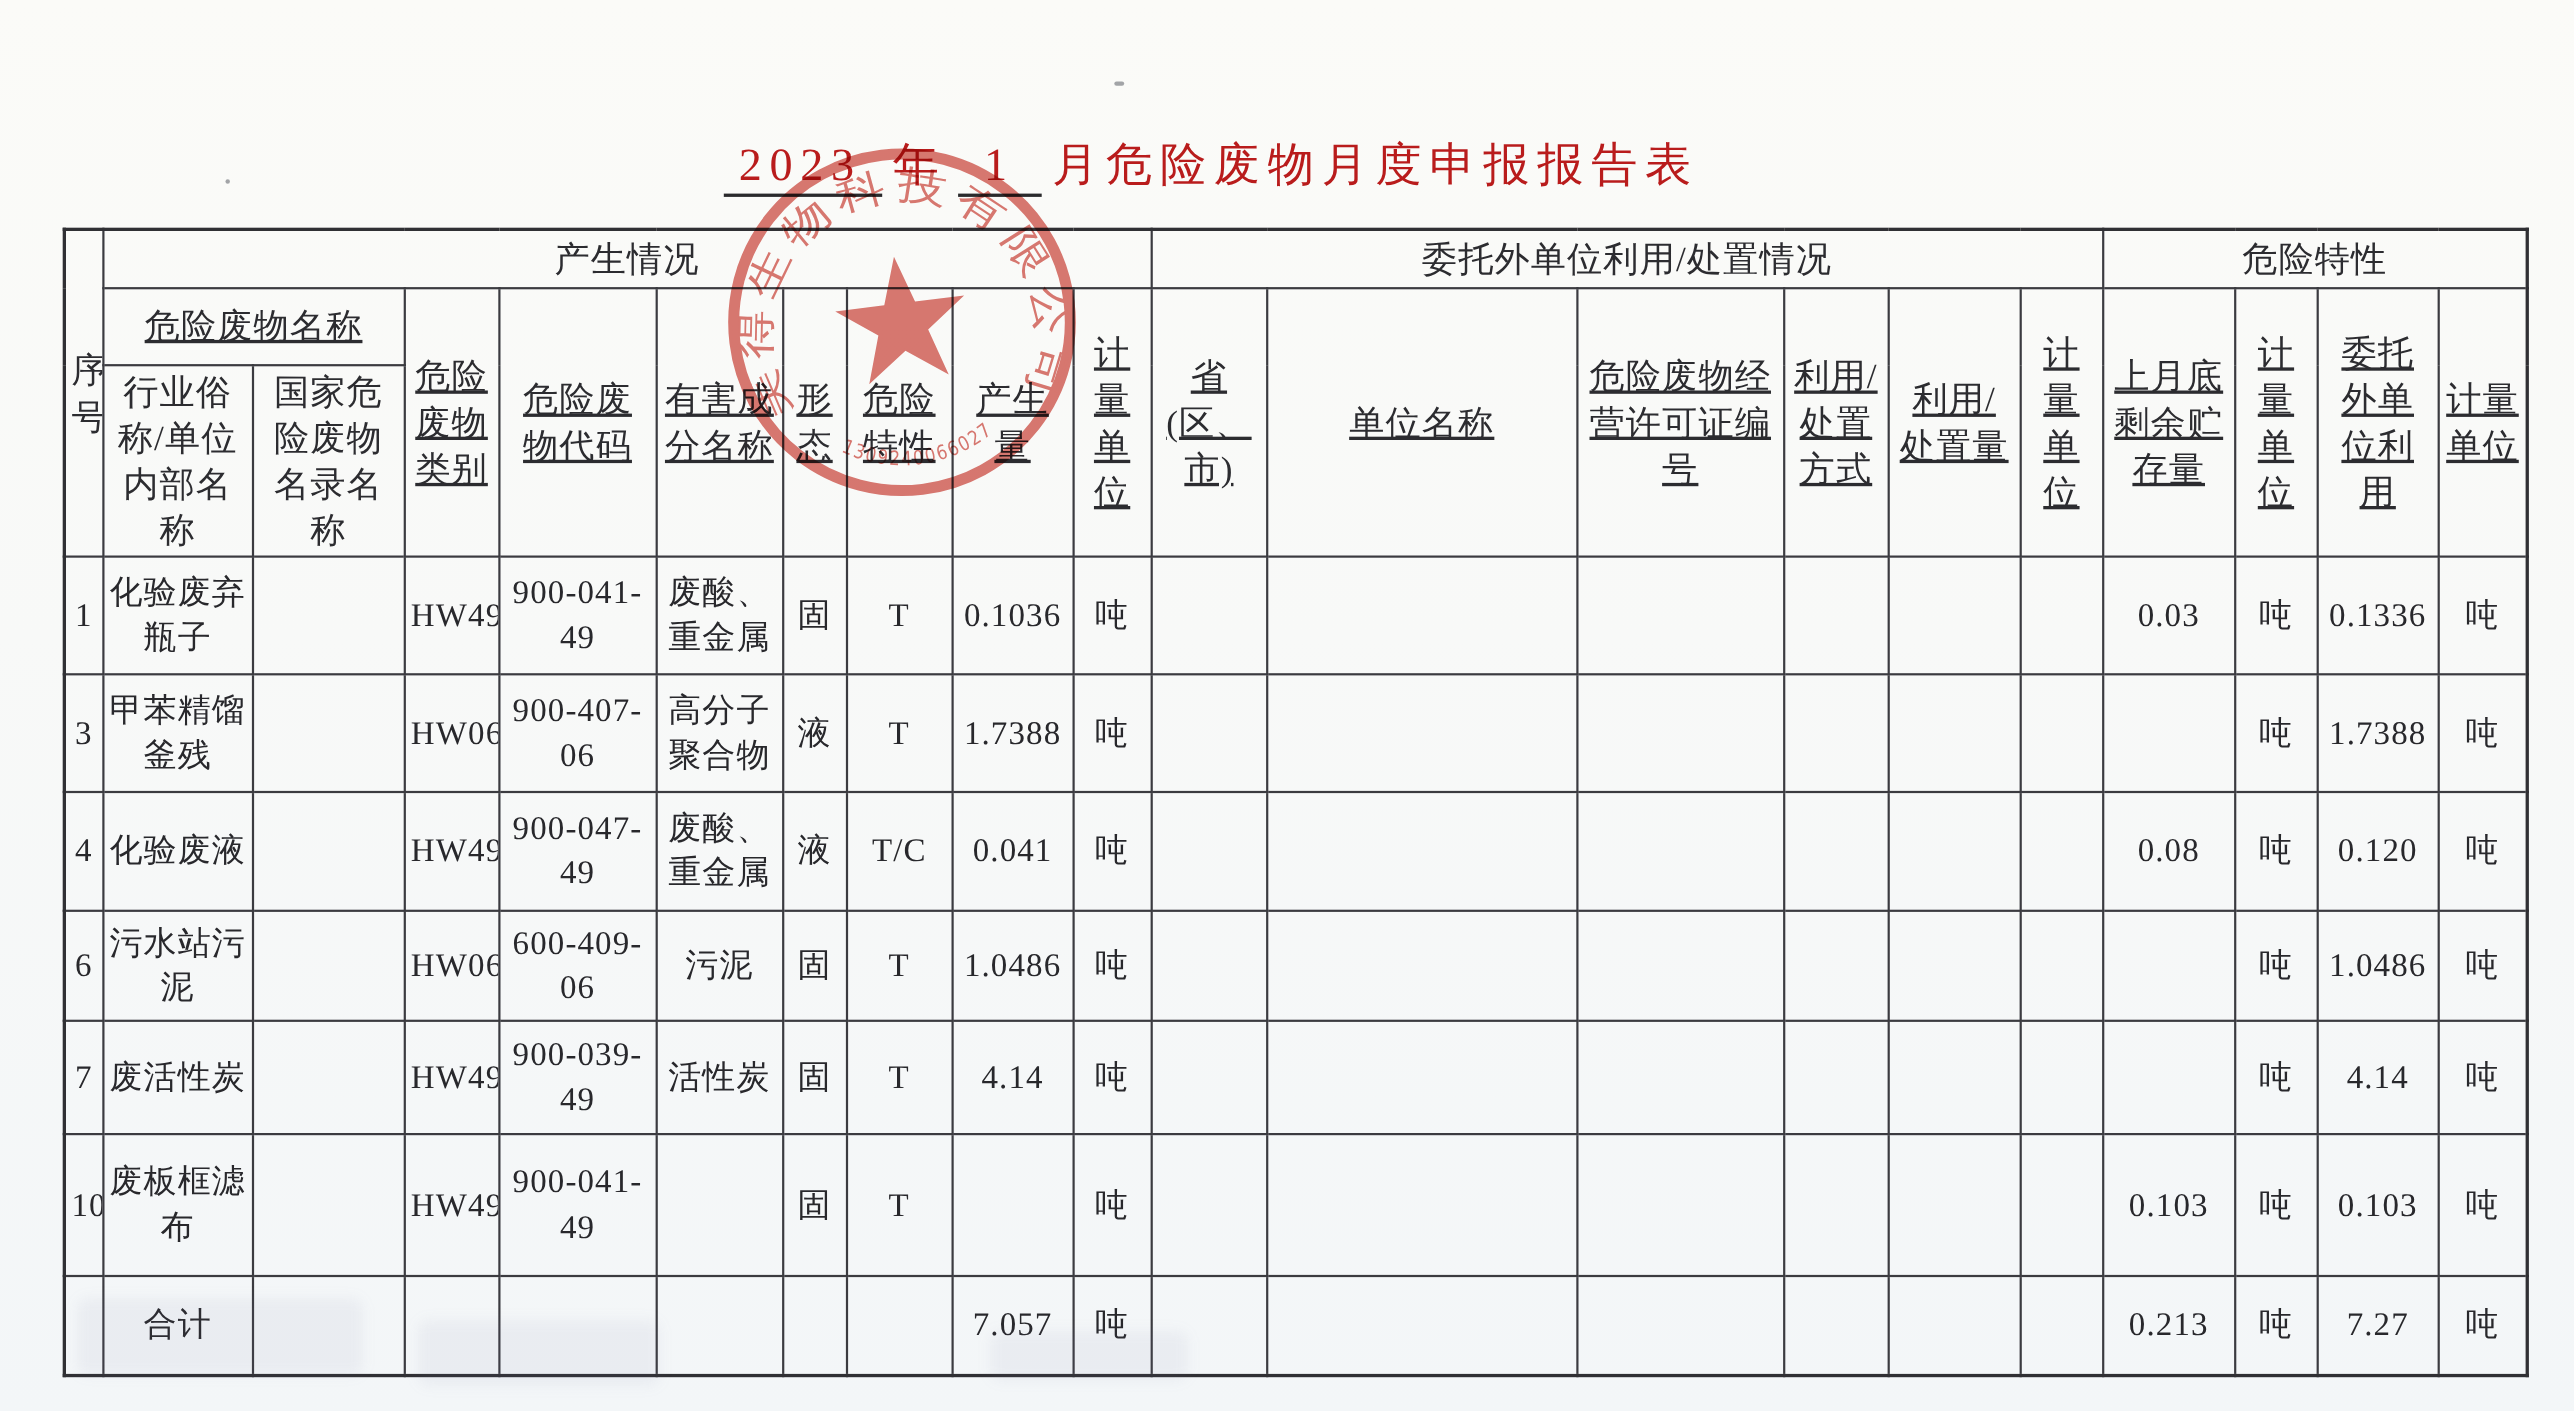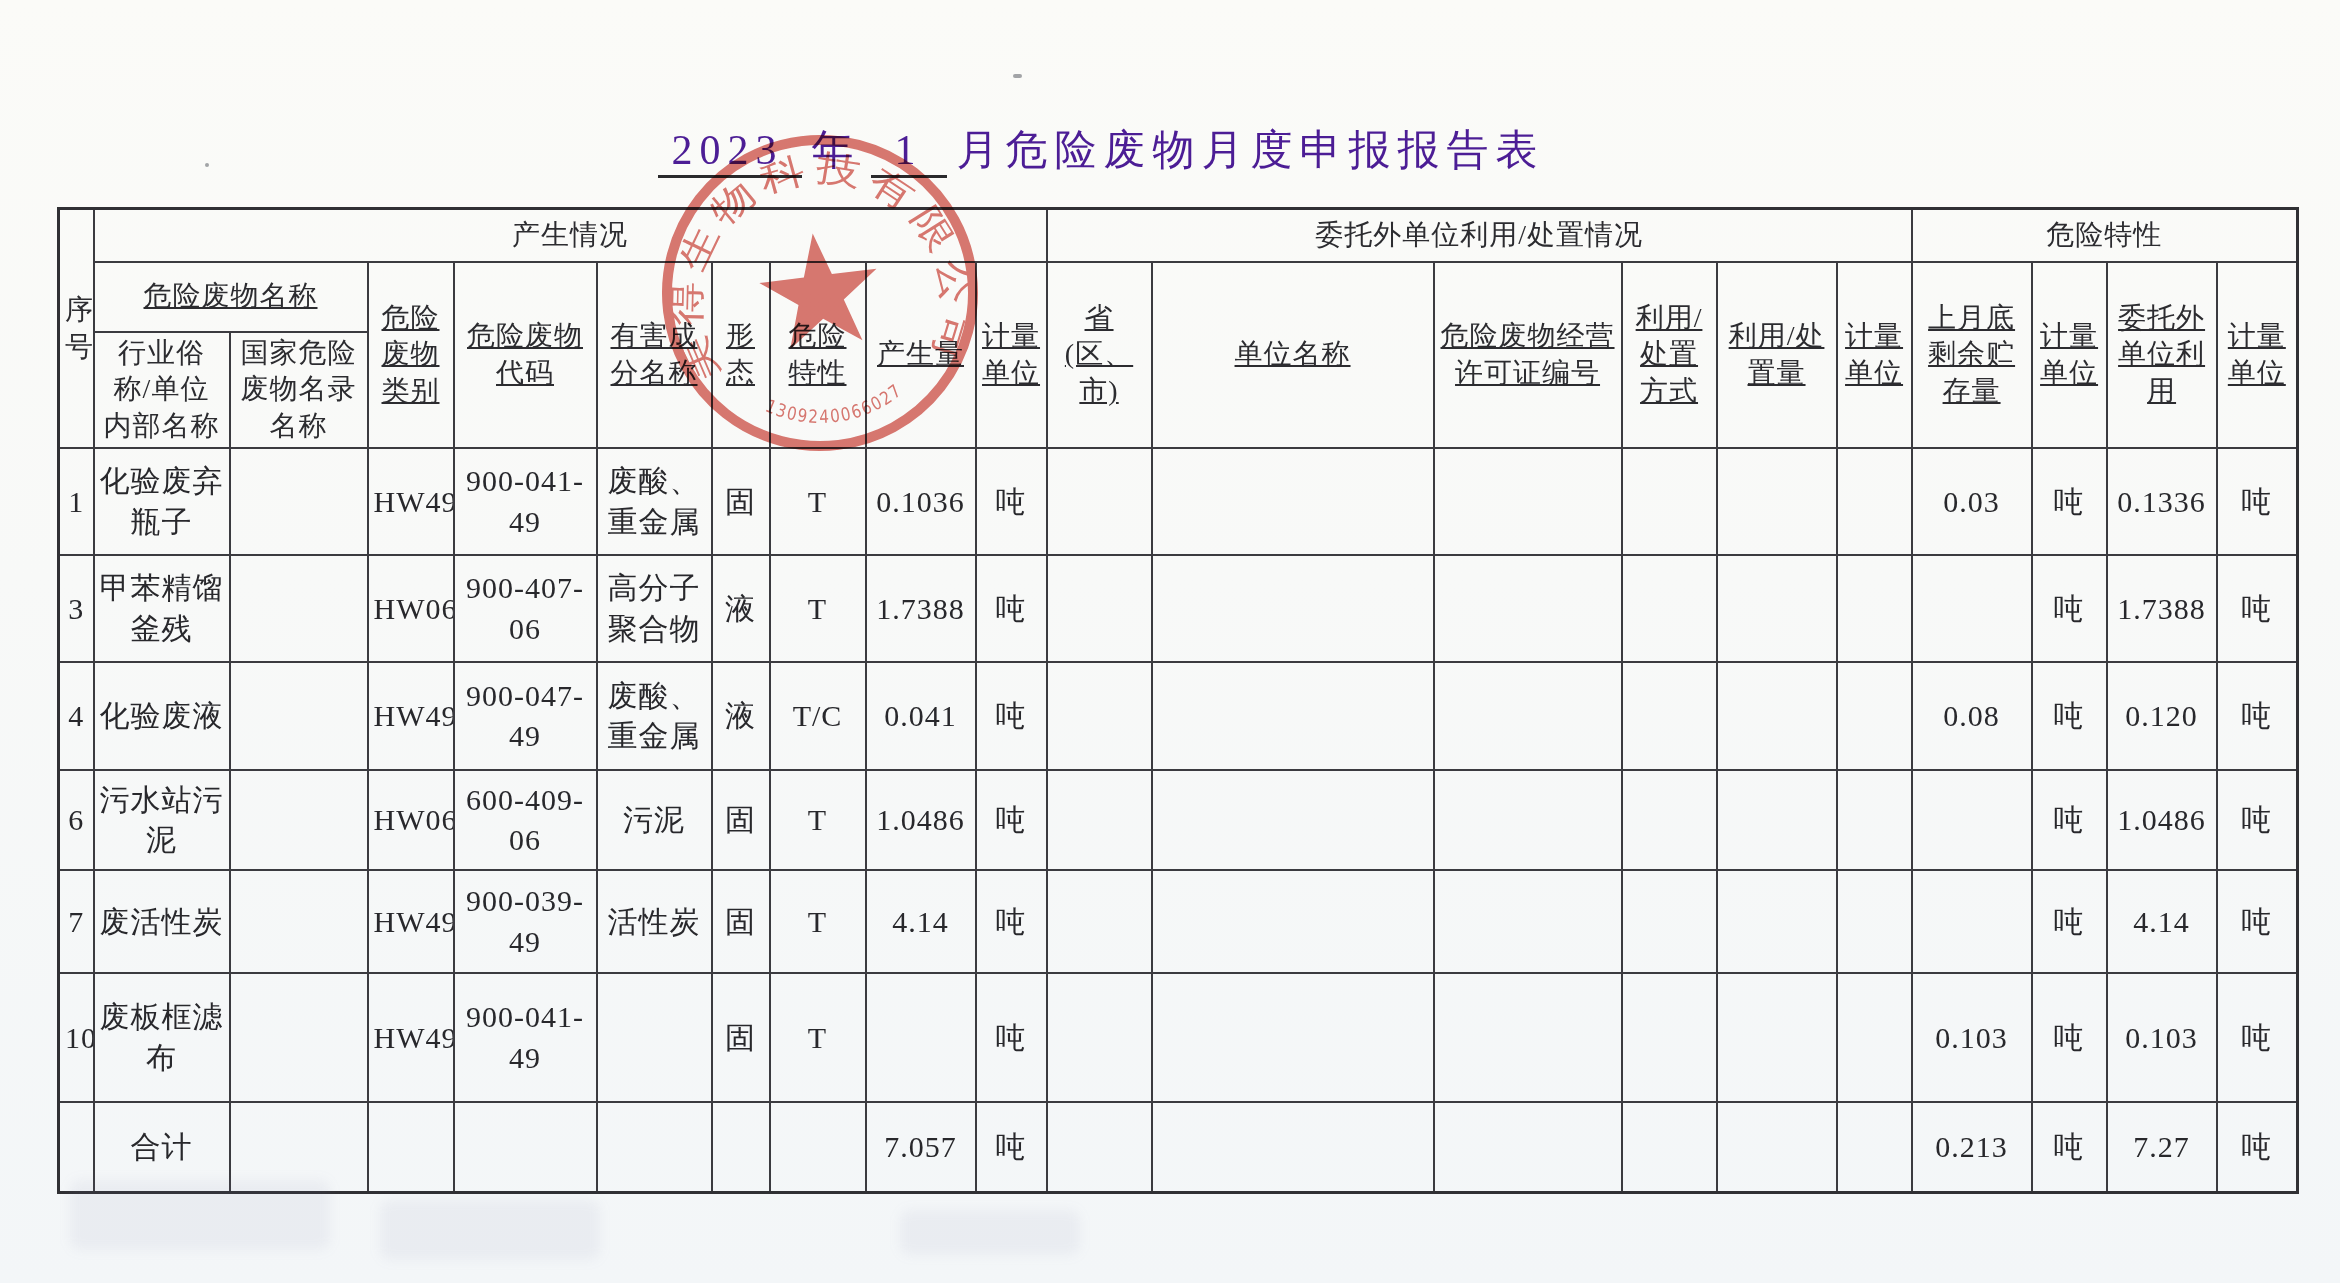--- a/index.html
+++ b/index.html
@@ -4,38 +4,38 @@
 <style>
   html,body{margin:0;padding:0;}
   body{
     width:2340px;height:1283px;position:relative;overflow:hidden;
     background:linear-gradient(180deg,#fbfbf8 0%,#f8f9f8 45%,#f3f6f8 100%);
     font-family:"Liberation Serif","DejaVu Serif",serif;
     color:#2c2c30;
   }
   .title{
     position:absolute;top:122px;left:0;width:2212px;text-align:center;
-    font-size:42px;letter-spacing:7px;color:#4c1d95;white-space:nowrap;
+    font-size:42px;letter-spacing:7px;color:#b91c1c;white-space:nowrap;
   }
   .title .seg{padding:0 10px;}
   .u-year{border-bottom:3px solid #2a2a2c;padding:0 18px 2px 14px;}
   .u-month{border-bottom:3px solid #2a2a2c;padding:0 24px 2px 24px;}
 
   #report-table{
     position:absolute;left:57px;top:207px;width:2239px;
     border-collapse:collapse;table-layout:fixed;
     border:3px solid #303034;
   }
   #report-table th,#report-table td{
     border:2px solid #3b3b40;
     text-align:center;vertical-align:middle;
     font-weight:normal;padding:2px 5px;
     letter-spacing:1px;overflow:hidden;
   }
-  #report-table th{font-size:28px;line-height:1.32;color:#2c2c30;}
+  #report-table th{font-size:32px;line-height:1.32;color:#2c2c30;}
   #report-table td{font-size:30px;line-height:1.35;color:#28282c;}
   tr.group-row{height:53px;}
   tr.sub-row{height:70px;text-decoration:underline;}
   tr.leaf-row{height:105px;}
   tr.data-1{height:107px;}
   tr.data-2{height:107px;}
   tr.data-3{height:108px;}
   tr.data-4{height:100px;}
   tr.data-5{height:103px;}
   tr.data-6{height:129px;}

